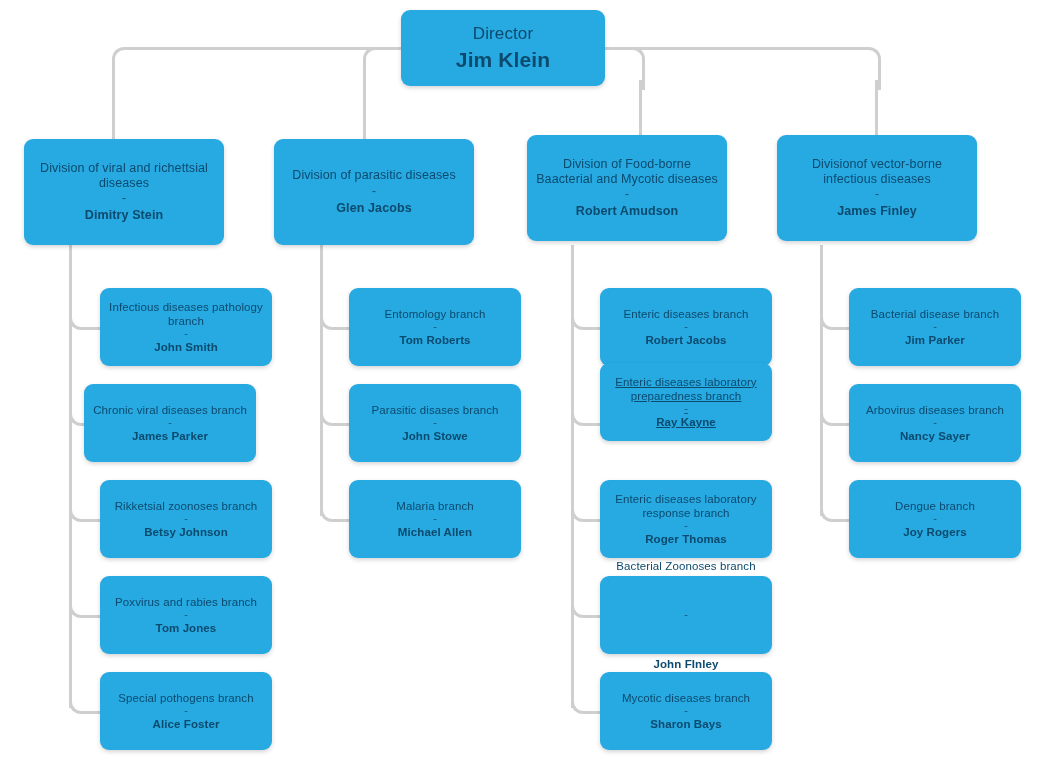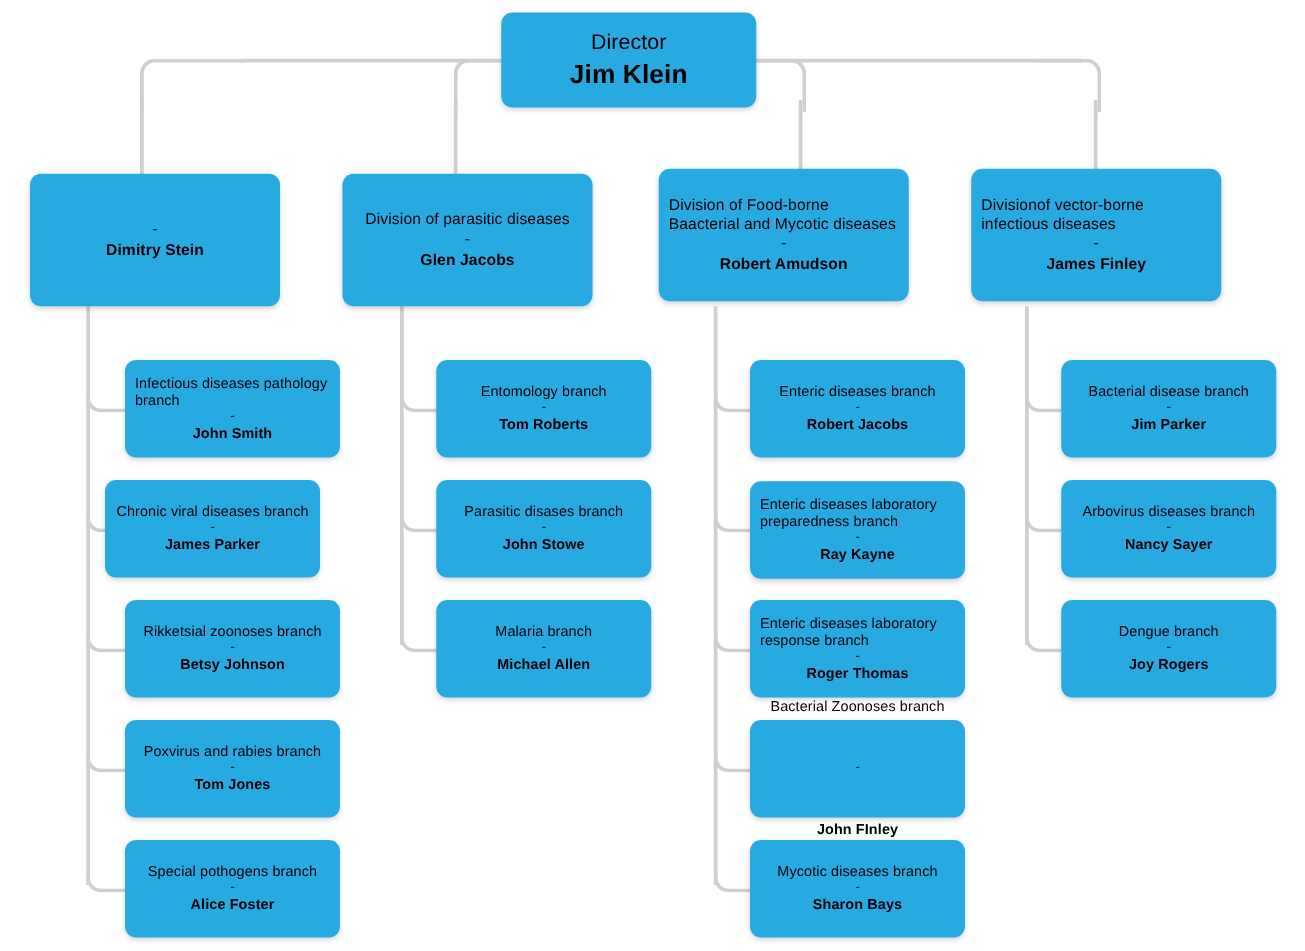--- a/index.html
+++ b/index.html
@@ -20,22 +20,22 @@
   .elbow.tl{border-right:0;border-bottom:0;border-top-left-radius:12px;}
   .elbow.tr{border-left:0;border-bottom:0;border-top-right-radius:12px;}
   .elbow.bl{border-right:0;border-top:0;border-bottom-left-radius:12px;}
 
   
   .node{
     position:absolute;
     box-sizing:border-box;
     background:#27a9e1;
     border-radius:9px;
-    color:#000000;
-    text-align:left;
+    color:#0c4a6e;
+    text-align:center;
     display:flex;
     flex-direction:column;
     align-items:center;
     justify-content:center;
     box-shadow:0 2px 4px rgba(0,0,0,.17);
     padding:6px 8px;
   }
   .node .title{
     font-weight:400;
     line-height:1.22;
@@ -113,20 +113,21 @@
   <div class="elbow bl" style="left:820px;top:315px;width:32px;height:12px;"></div>
   <div class="elbow bl" style="left:820px;top:411px;width:32px;height:12px;"></div>
   <div class="elbow bl" style="left:820px;top:507px;width:32px;height:12px;"></div>
 
   <div class="node root">
     <div class="title">Director</div>
     <div class="person">Jim Klein</div>
   </div>
 
   <div class="node division" style="left:24px;top:139px;">
+    <div class="title">Division of viral and richettsial diseases</div>
     <div class="sep">-</div>
     <div class="person">Dimitry Stein</div>
   </div>
 
   <div class="node division" style="left:274px;top:139px;">
     <div class="title">Division of parasitic diseases</div>
     <div class="sep">-</div>
     <div class="person">Glen Jacobs</div>
   </div>
 
@@ -182,21 +183,21 @@
     <div class="title">Malaria branch</div>
     <div class="sep">-</div>
     <div class="person">Michael Allen</div>
   </div>
 
   <div class="node branch" style="left:600px;top:288px;">
     <div class="title">Enteric diseases branch</div>
     <div class="sep">-</div>
     <div class="person">Robert Jacobs</div>
   </div>
-  <div class="node branch" style="left:600px;top:385px;">
+  <div class="node branch" style="left:600px;top:363px;text-decoration:underline;">
     <div class="title">Enteric diseases laboratory preparedness branch</div>
     <div class="sep">-</div>
     <div class="person">Ray Kayne</div>
   </div>
   <div class="node branch" style="left:600px;top:480px;">
     <div class="title">Enteric diseases laboratory response branch</div>
     <div class="sep">-</div>
     <div class="person">Roger Thomas</div>
   </div>
   <div class="node branch" style="left:600px;top:576px;gap:36px;">

